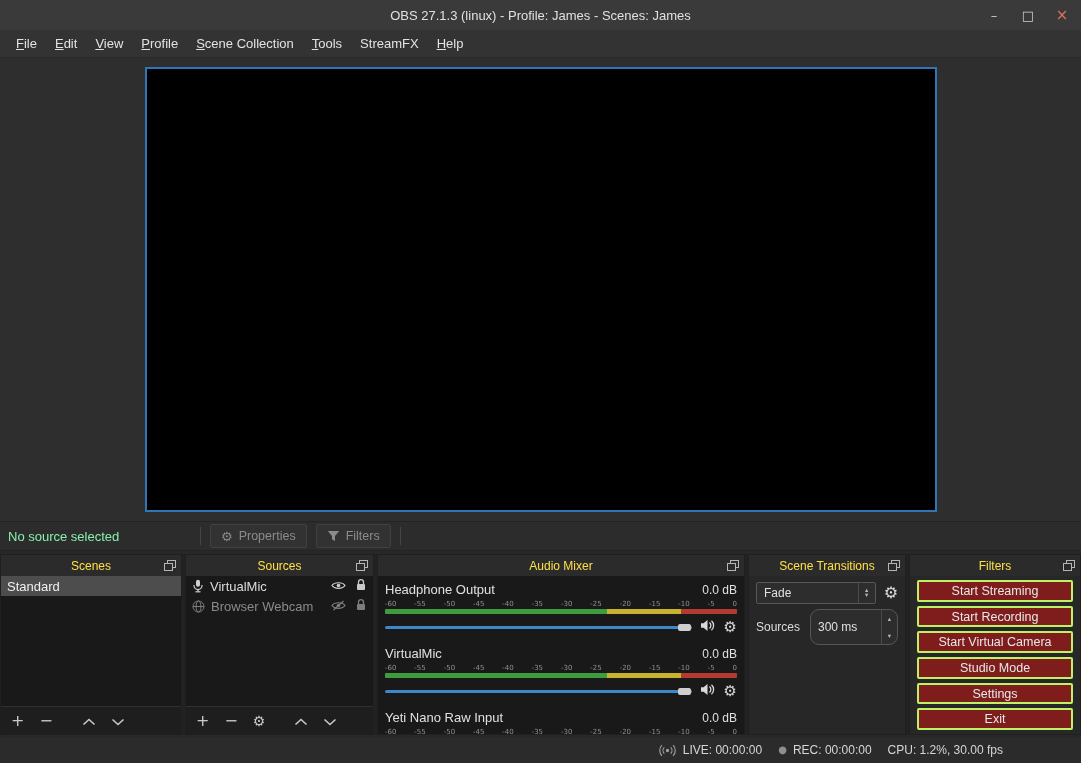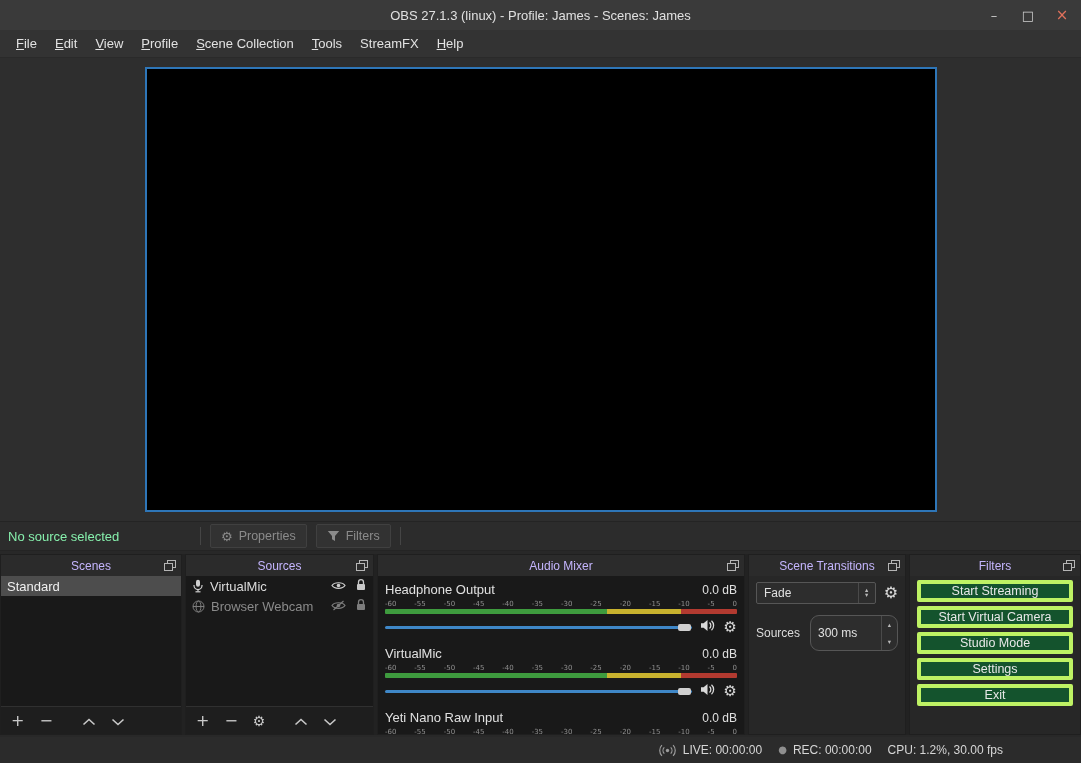--- a/index.html
+++ b/index.html
@@ -29,21 +29,21 @@
   .nosource{font-size:13px;color:#86efac;width:185px;padding-left:2px}
   .vsep{width:1px;height:18px;background:#454545}
   .tb-btn{display:flex;align-items:center;gap:6px;background:#323232;border:1px solid #404040;border-radius:2px;
     color:#8b8b8b;font-size:12.5px;padding:0 10px;height:24px}
   .tb-btn .gi{font-family:"DejaVu Sans",sans-serif;font-size:13px;color:#8b8b8b}
 
   
   .docks{height:181px;flex:0 0 auto;display:flex;gap:3px;background:#222;margin-top:3px;margin-bottom:2px}
   .panel{background:#272727;display:flex;flex-direction:column;border:1px solid #1f1f1f;min-width:0}
   .panel header{height:21px;display:flex;align-items:center;justify-content:center;position:relative;
-    font-size:12px;color:#c4b5fd;background:#2b2b2b;flex:0 0 auto}
+    font-size:12px;color:#fde047;background:#2b2b2b;flex:0 0 auto}
   .popout{position:absolute;right:5px;top:5px;display:inline-flex}
   .body{flex:1;min-height:0;overflow:hidden}
   .listbody{background:#191919}
   .scenes-panel{flex:0 0 182px}
   .sources-panel{flex:0 0 189px}
   .mixer-panel{flex:1}
   .trans-panel{flex:0 0 158px}
   .controls-panel{flex:0 0 172px}
 
   .row{height:20px;display:flex;align-items:center;padding:0 6px;font-size:13px;color:#dcdcdc;gap:6px}
@@ -68,36 +68,36 @@
     margin-top:1px;font-family:"DejaVu Sans",sans-serif}
   .ch-meter{height:5px;margin-top:1px;border-radius:1px;
     background:linear-gradient(to right,#3e9b3e 0,#3e9b3e 63%,#c8b22e 63%,#c8b22e 84%,#b23a30 84%,#b23a30 100%)}
   .ch-ctl{display:flex;align-items:center;height:24px;gap:8px;margin-top:1px}
   .slider{flex:1;position:relative;height:14px}
   .slider-track{position:absolute;left:0;right:0;top:5.5px;height:3px;background:#3f87c7;border-radius:2px}
   .slider-handle{position:absolute;right:1px;top:3.5px;width:13px;height:7px;background:#cfcfcf;border-radius:2px}
   .mix-gear{font-family:"DejaVu Sans",sans-serif;font-size:15px;color:#d9d9d9;line-height:1}
 
   
-  .trans-body{padding:6px 7px;display:flex;flex-direction:column;gap:11px;background:#272727}
+  .trans-body{padding:6px 7px;display:flex;flex-direction:column;gap:5px;background:#272727}
   .trans-row{display:flex;align-items:center;gap:8px}
   .combo{flex:1;height:22px;background:#2d2d2d;border:1px solid #565656;border-radius:2px;display:flex;align-items:center;
     font-size:12px;color:#e0e0e0;padding-left:7px;overflow:hidden}
   .combo-spin{margin-left:auto;width:17px;align-self:stretch;border-left:1px solid #4a4a4a;display:flex;flex-direction:column;
     align-items:center;justify-content:center;font-size:6.5px;line-height:5px;color:#b9b9b9;font-family:"DejaVu Sans",sans-serif}
   .gear-btn{font-size:16px;color:#d9d9d9;font-family:"DejaVu Sans",sans-serif;line-height:1}
   .dur-label{font-size:12px;color:#dcdcdc}
   .spinbox{margin-left:auto;width:88px;height:36px;background:#2d2d2d;border:1px solid #565656;border-radius:9px;display:flex;align-items:center}
   .spin-val{flex:1;font-size:12px;color:#e0e0e0;padding-left:7px;white-space:nowrap}
   .spin-btns{width:16px;align-self:stretch;border-left:1px solid #4a4a4a;display:flex;flex-direction:column}
   .spin-btns span{flex:1;display:flex;align-items:center;justify-content:center;font-size:6.5px;color:#b9b9b9;font-family:"DejaVu Sans",sans-serif}
 
   
   .controls-body{padding:4px 7px;display:flex;flex-direction:column;gap:4px;background:#272727}
-  .ctl-btn{height:22px;background:#14532d;border:4px solid #bef264;border-radius:2px;font-size:12.5px;color:#e8e8e8;
+  .ctl-btn{height:22px;background:#7f1d1d;border:2px solid #bef264;border-radius:2px;font-size:12.5px;color:#e8e8e8;
     display:flex;align-items:center;justify-content:center;font-family:inherit}
 
   
   .statusbar{height:26px;flex:0 0 auto;background:#2b2b2b;display:flex;align-items:center;justify-content:flex-end;
     padding-right:78px;gap:16px;font-size:12px;color:#d6d6d6}
   .stat{display:flex;align-items:center;gap:6px}
   .rec-dot{color:#8f8f8f;font-size:10px;font-family:"DejaVu Sans",sans-serif;line-height:1}
 </style>
 </head>
 <body>
@@ -425,20 +425,21 @@
         <span>Filters</span>
         <span class="popout">
           <svg width="12" height="11" viewBox="0 0 12 11" fill="none" stroke="#b5b5b5" stroke-width="1">
             <rect x="3.5" y="0.5" width="8" height="7"></rect>
               <rect x="0.5" y="3.5" width="8" height="7" fill="#2b2b2b"></rect>
           </svg>
         </span>
       </header>
       <div class="body controls-body">
         <button class="ctl-btn">Start Streaming</button>
+        <button class="ctl-btn">Start Recording</button>
         <button class="ctl-btn">Start Virtual Camera</button>
         <button class="ctl-btn">Studio Mode</button>
         <button class="ctl-btn">Settings</button>
         <button class="ctl-btn">Exit</button>
       </div>
     </section>
 
   </div>
 
   <div class="statusbar">

